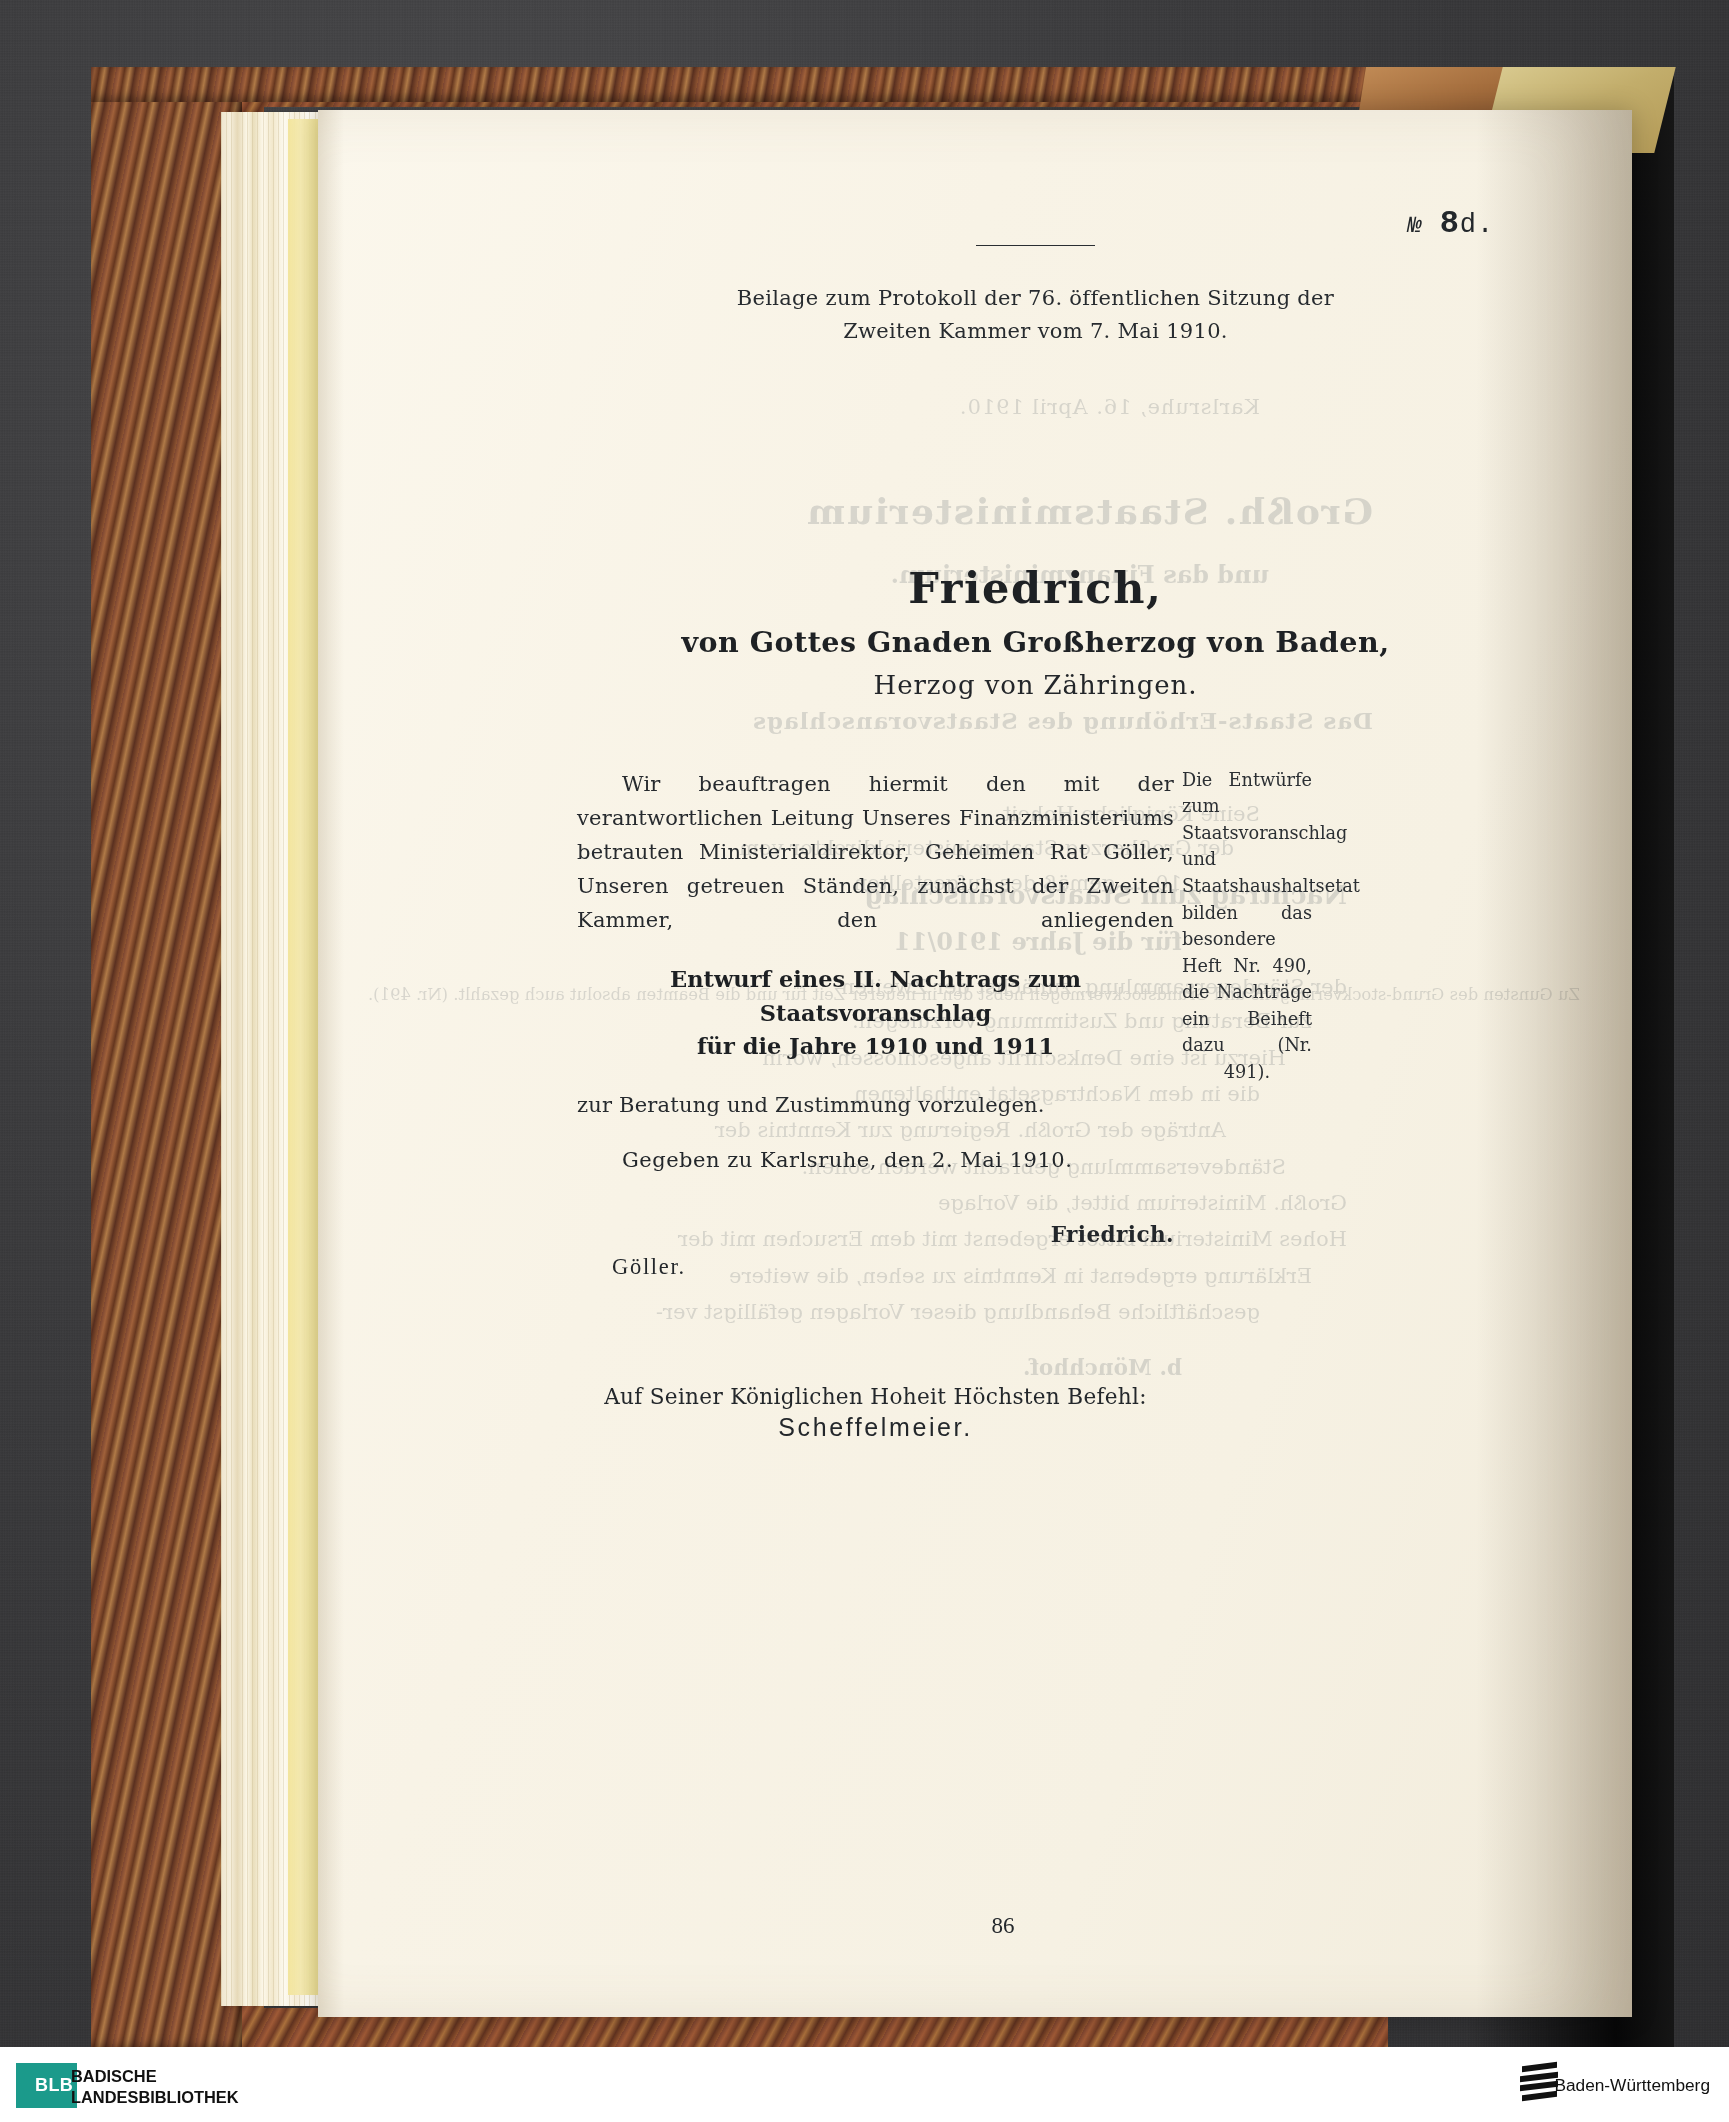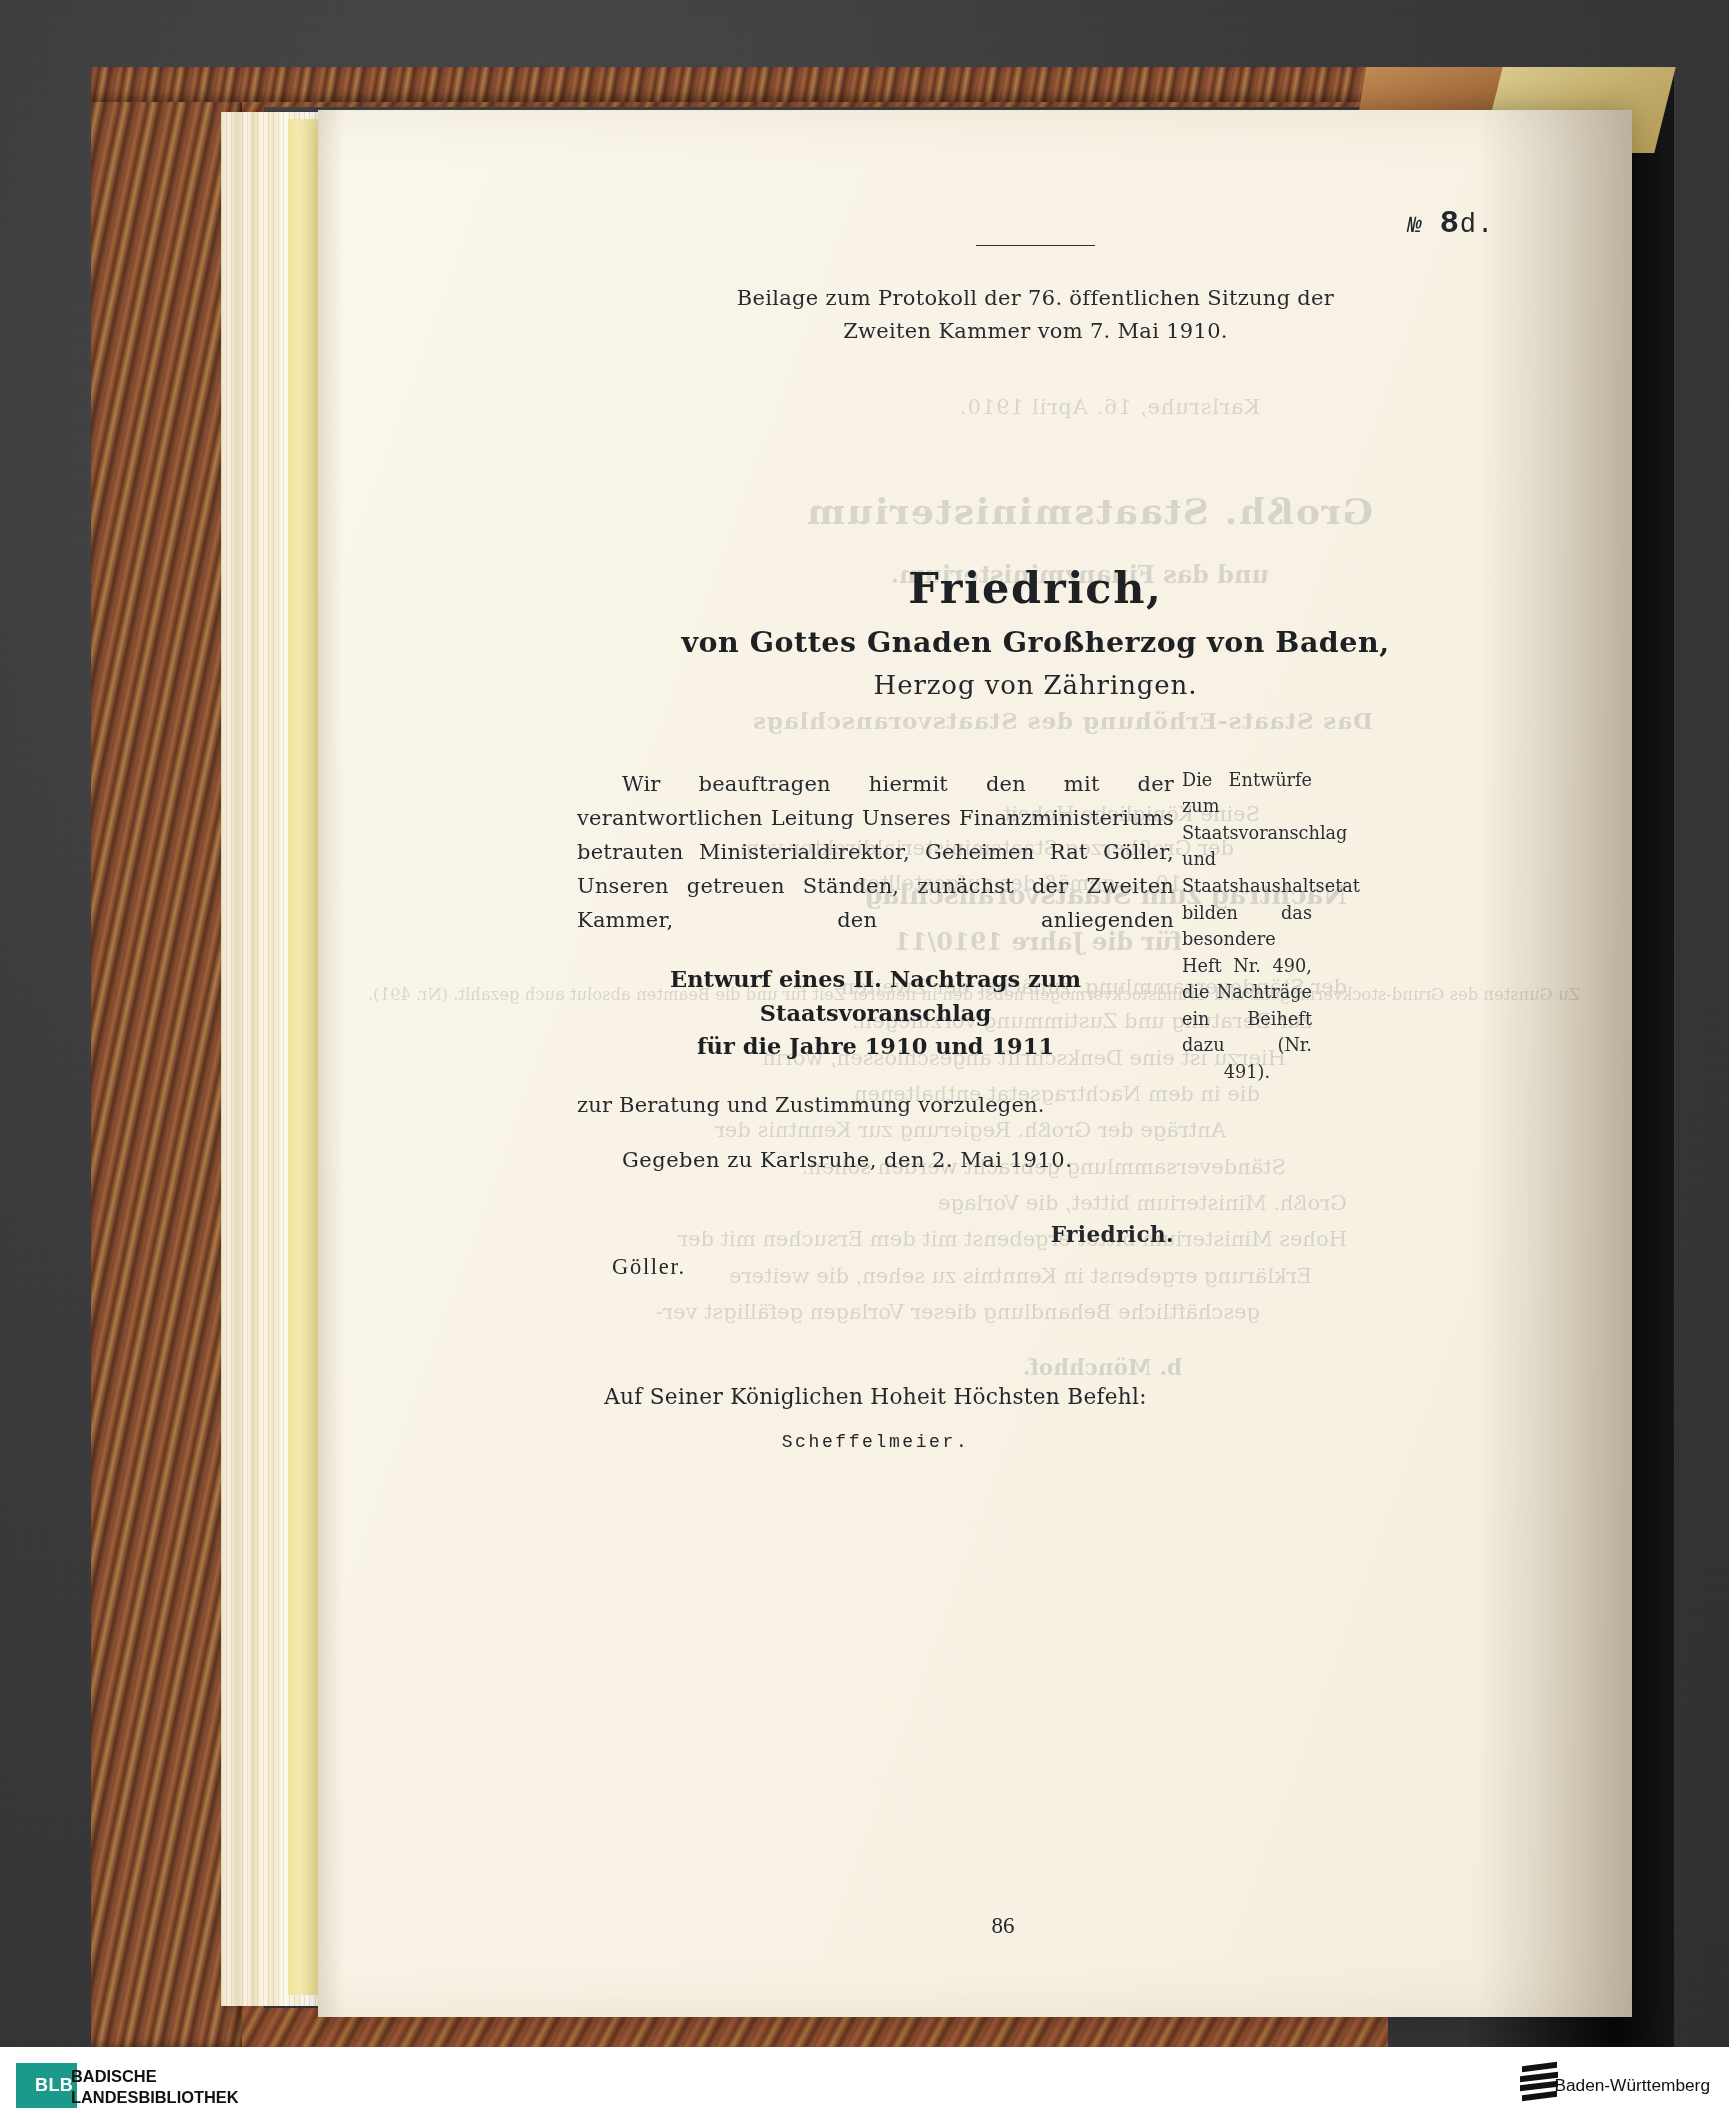--- a/index.html
+++ b/index.html
@@ -290,23 +290,23 @@
   }
   .befehl {
     text-align: center;
     font-family: "DejaVu Serif", serif;
     font-size: 21.6px;
     margin-top: 104px;
     letter-spacing: 0.3px;
   }
   .scheffel {
     text-align: center;
-    font-family: Liberation Mono, monospace;
-    font-size: 18px;
-    margin-top: 23px;
+    font-family: Liberation Sans, sans-serif;
+    font-size: 25px;
+    margin-top: 4px;
     letter-spacing: 2.6px;
   }
 
   .folio {
     position: absolute;
     left: 0;
     top: 1803px;
     width: 1314px;
     text-align: center;
     font-family: "Liberation Serif", serif;

